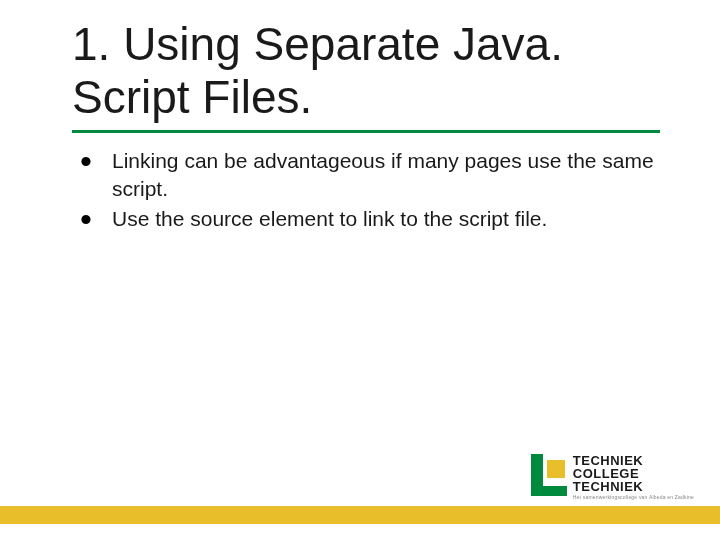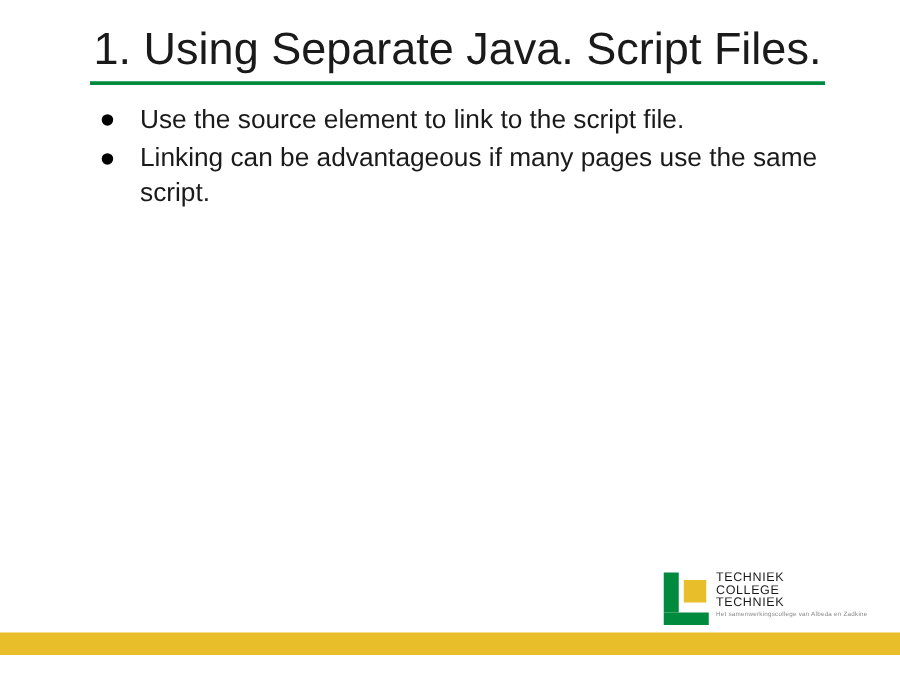--- a/index.html
+++ b/index.html
@@ -11,28 +11,27 @@
     position: relative;
     overflow: hidden;
   }
   .slide {
     width: 100%;
     height: 100%;
     padding: 18px 60px 0 72px;
     position: relative;
   }
   .title {
-    font-size: 36px;
+    font-size: 46px;
     color: #1a1a1a;
     font-weight: 400;
     line-height: 1.15;
     border-bottom: 3px solid #008a3e;
     padding-bottom: 6px;
     margin-bottom: 14px;
-    text-align: center;
   }
   .bullets {
     list-style: none;
     padding-left: 8px;
   }
   .bullets li {
     position: relative;
     font-size: 21px;
     color: #1a1a1a;
     line-height: 1.35;
@@ -85,40 +84,40 @@
     left: 16px; top: 6px;
     width: 18px; height: 18px;
     background: #e8be2a;
   }
   .logo-text {
     display: flex;
     flex-direction: column;
     line-height: 1.0;
   }
   .logo-text span {
-    font-size: 10px;
-    font-weight: 400;
+    font-size: 13px;
+    font-weight: 700;
     letter-spacing: 0.5px;
     color: #1a1a1a;
   }
   .logo-sub {
     font-size: 5px;
     color: #888;
     margin-top: 2px;
     letter-spacing: 0.2px;
   }
 </style>
 </head>
 <body>
 
 <div class="slide">
   <h1 class="title">1.  Using Separate Java. Script Files.</h1>
   <ul class="bullets">
+    <li>Linking can be advantageous if many pages use the same script.</li>
     <li>Use the source element to link to the script file.</li>
-    <li>Linking can be advantageous if many pages use the same script.</li>
   </ul>
 
   <div class="logo">
     <div class="logo-mark">
       <div class="bar1"></div>
       <div class="bar2"></div>
       <div class="sq"></div>
     </div>
     <div class="logo-text">
       <span>TECHNIEK</span>

